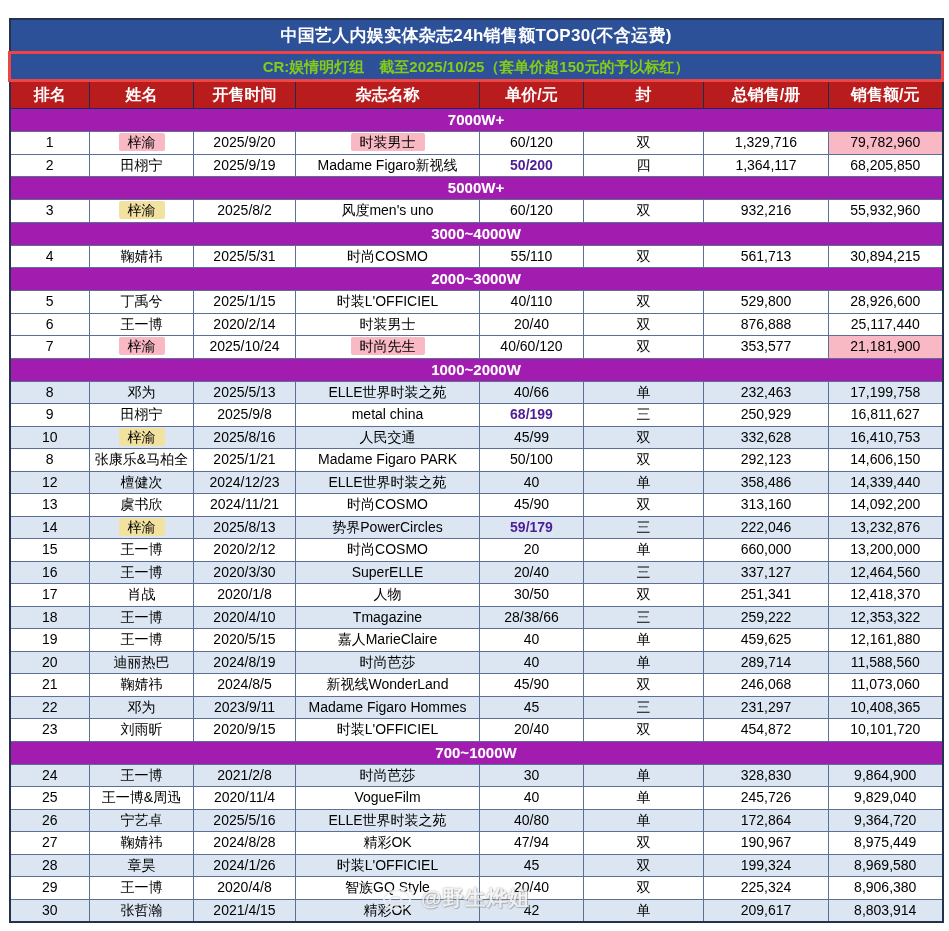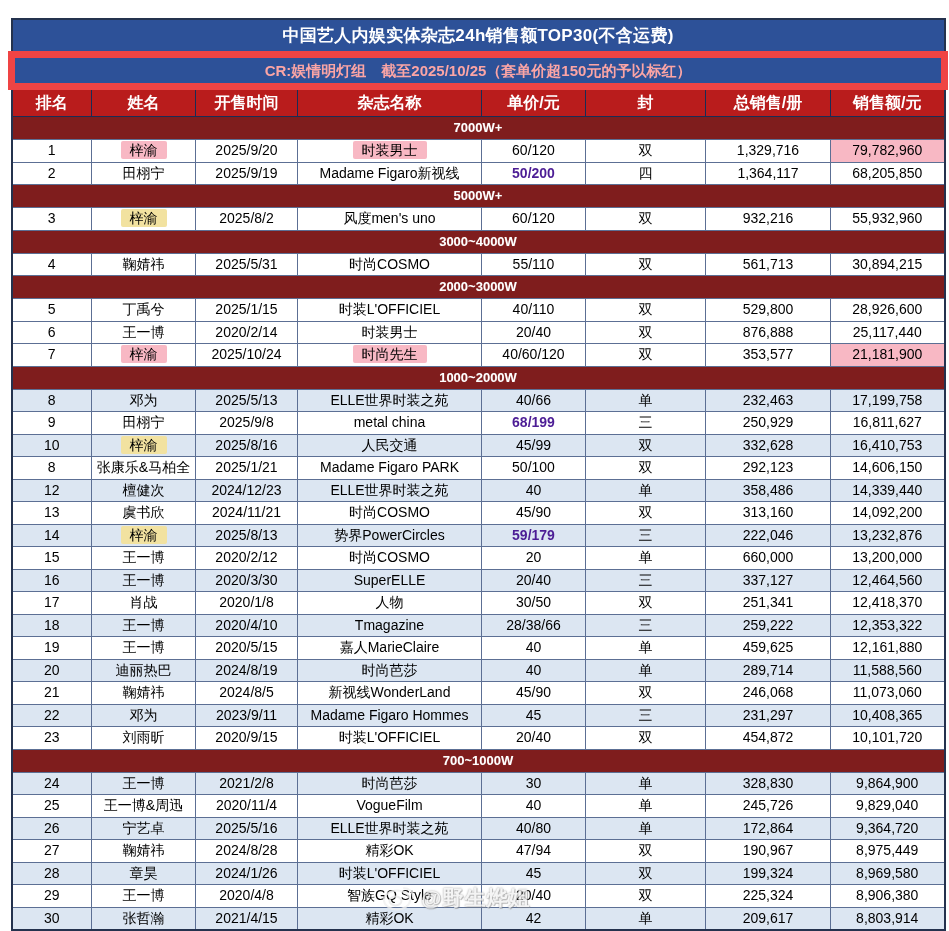--- a/index.html
+++ b/index.html
@@ -55,43 +55,43 @@
     color: #ffffff;
     font-weight: bold;
     font-size: 17px;
     height: 31px;
     line-height: 31px;
     letter-spacing: 0.3px;
     border: 1px solid #24324e;
   }
   tr.subtitle-row td {
     background: #2d5198;
-    color: #fca5a5;
+    color: #84cc16;
     font-weight: bold;
     font-size: 15px;
     height: 25px;
     line-height: 25px;
-    border: 7px solid #ef4444;
+    border: 3px solid #ef4444;
   }
   
   tr.header-row td {
     background: #b91c1c;
     color: #ffffff;
     font-weight: bold;
     font-size: 16px;
     height: 26px;
     line-height: 26px;
     border: 1px solid #1a2c55;
   }
   
   tr.section-row td {
-    background: #7f1d1d;
+    background: #a21caf;
     color: #ffffff;
     font-weight: bold;
-    font-size: 13px;
+    font-size: 15px;
     height: 22px;
     line-height: 22px;
     border: 1px solid #5c6f94;
     text-shadow: 0 0 1px rgba(255,255,255,.25);
   }
   
   tr.data-row td { background: #ffffff; }
   tr.data-row.alt td { background: #dce6f2; }
 
   

